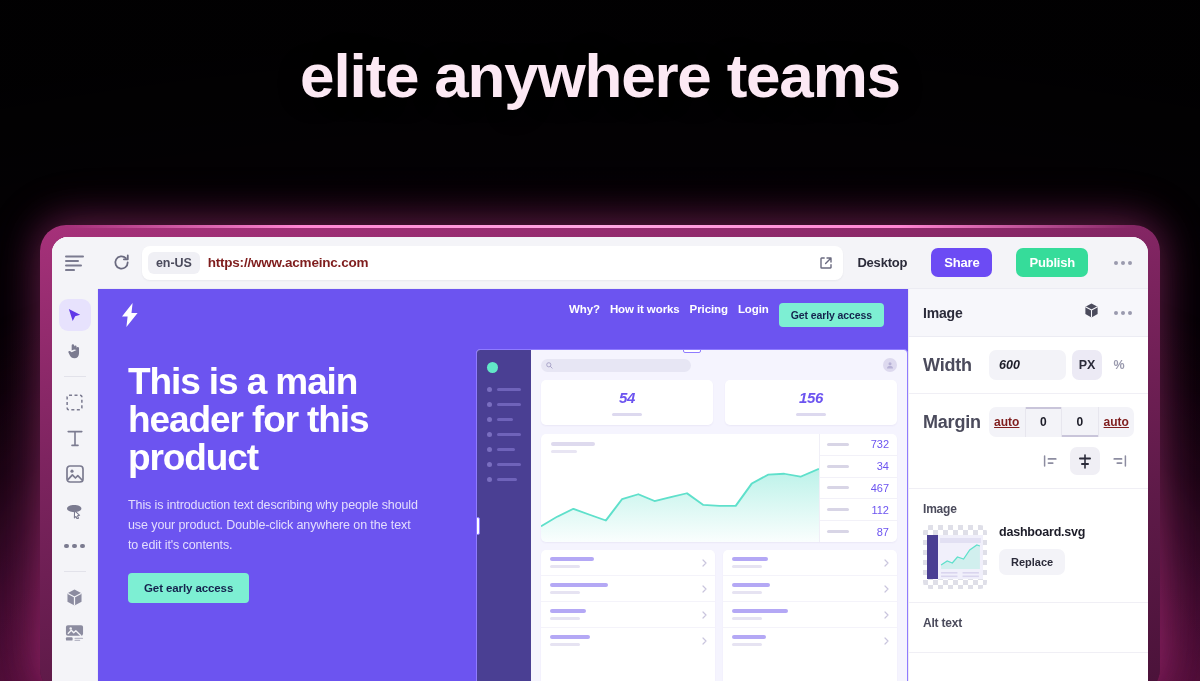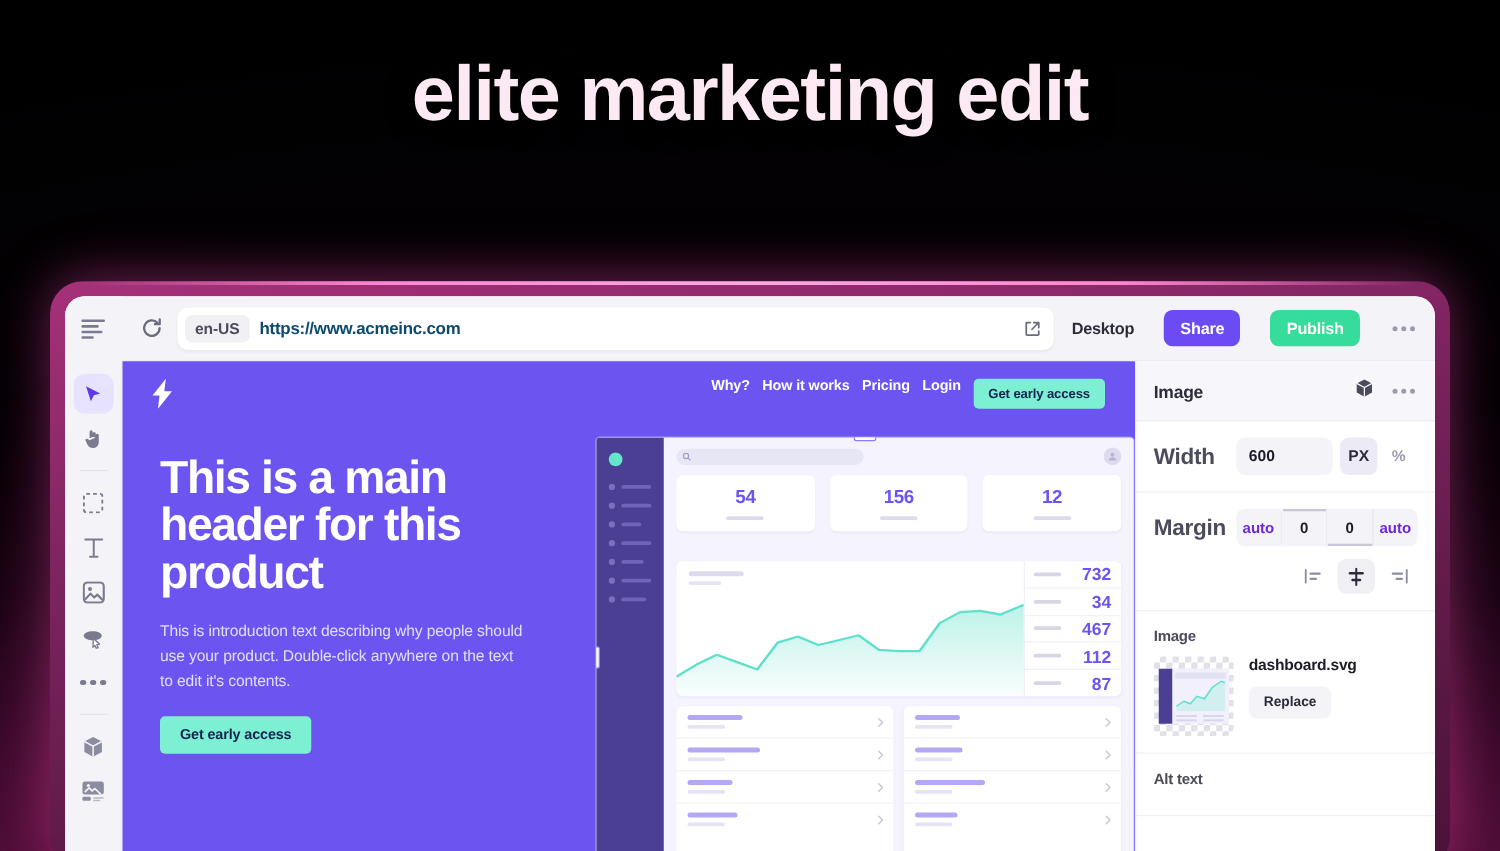--- a/index.html
+++ b/index.html
@@ -92,21 +92,21 @@
     background: #fff; border-radius: 8px;
     display: flex; align-items: center; padding: 0 8px 0 6px;
     box-shadow: 0 1px 2px rgba(20,10,40,0.05);
   }
   .lang-chip {
     background: #f0f0f5; color: #4b4b5c;
     font-size: 12.5px; font-weight: 700;
     border-radius: 6px; padding: 4px 8px; margin-right: 8px;
     letter-spacing: -0.1px;
   }
-  .url-text { font-size: 13.5px; font-weight: 700; color: #0c4a6e; letter-spacing: -0.2px; }
+  .url-text { font-size: 13.5px; font-weight: 700; color: #7f1d1d; letter-spacing: -0.2px; }
   .ext-link { margin-left: auto; display: flex; align-items: center; padding: 0 2px; cursor: pointer; }
   .tb-actions { display: flex; align-items: center; gap: 24px; margin-left: 14px; }
   .tb-device { font-size: 13px; font-weight: 700; color: #2b2b3a; cursor: pointer; letter-spacing: -0.2px; }
   .btn-share {
     background: #6c4bf4; color: #fff; font-size: 13px; font-weight: 700;
     padding: 7px 13px; border-radius: 7px; cursor: pointer; letter-spacing: -0.2px;
   }
   .btn-publish {
     background: #36dc9a; color: #fff; font-size: 13px; font-weight: 700;
     padding: 7px 13px; border-radius: 7px; cursor: pointer; letter-spacing: -0.2px;
@@ -187,41 +187,41 @@
   .ds-nav-item i { width: 5px; height: 5px; border-radius: 50%; background: #7a6fc0; flex: 0 0 5px; }
   .ds-nav-item b { height: 3px; border-radius: 2px; background: #6f63ba; display: block; }
 
   .ds-main { flex: 1; padding: 8px 10px 0 10px; min-width: 0; display: flex; flex-direction: column; }
   .ds-topbar { display: flex; align-items: center; margin-bottom: 8px; }
   .ds-search {
     width: 150px; height: 13px; border-radius: 7px; background: #e7e6f4;
     display: flex; align-items: center; padding-left: 5px;
   }
   .ds-avatar { margin-left: auto; width: 14px; height: 14px; border-radius: 50%; background: #ddd9ef; display:flex; align-items:center; justify-content:center;}
-  .ds-kpis { display: flex; gap: 12px; margin-bottom: 24px; }
+  .ds-kpis { display: flex; gap: 12px; margin-bottom: 9px; font-style: italic; }
   .ds-kpi {
     flex: 1; background: #fff; border-radius: 5px; padding: 9px 0 9px;
     text-align: center; box-shadow: 0 1px 2px rgba(60,40,140,0.06);
   }
   .ds-kpi .v { color: #6c54f0; font-size: 15px; font-weight: 700; letter-spacing: -0.3px; }
   .ds-kpi .bar { width: 30px; height: 3px; border-radius: 2px; background: #ddd9ef; margin: 7px auto 0; }
 
   .ds-chartrow { display: flex; background: #fff; border-radius: 5px; overflow: hidden; height: 108px; margin-bottom: 8px; box-shadow: 0 1px 2px rgba(60,40,140,0.06); }
   .ds-chart { flex: 1; position: relative; padding: 8px 0 0 10px; min-width: 0; }
   .ds-chart .t1 { width: 44px; height: 4px; border-radius: 2px; background: #dedaee; }
   .ds-chart .t2 { width: 26px; height: 3px; border-radius: 2px; background: #e8e5f3; margin-top: 4px; }
   .ds-chart svg { position: absolute; left: 0; right: 0; bottom: 0; width: 100%; height: 78px; }
   .ds-stats { width: 78px; flex: 0 0 78px; border-left: 1px solid #f0eff7; display: flex; flex-direction: column; }
   .ds-stat {
     flex: 1; display: flex; align-items: center; justify-content: space-between;
     padding: 0 8px 0 7px; border-bottom: 1px solid #f2f1f8;
   }
   .ds-stat:last-child { border-bottom: none; }
   .ds-stat .l { width: 22px; height: 3px; border-radius: 2px; background: #d8d5e6; }
-  .ds-stat .n { color: #6c54f0; font-size: 14px; font-weight: 700; }
+  .ds-stat .n { color: #6c54f0; font-size: 11px; font-weight: 400; }
 
   .ds-lists { display: flex; gap: 8px; flex: 1; min-height: 0; }
   .ds-list { flex: 1; background: #fff; border-radius: 5px; overflow: hidden; box-shadow: 0 1px 2px rgba(60,40,140,0.06); }
   .ds-li { display: flex; align-items: center; padding: 7px 8px 7px 9px; border-bottom: 1px solid #f4f3fa; }
   .ds-li .tx { flex: 1; }
   .ds-li .tx b { display: block; height: 4px; border-radius: 2px; background: #b4a8f5; }
   .ds-li .tx s { display: block; height: 3px; width: 30px; border-radius: 2px; background: #e6e3f2; margin-top: 4px; }
 
   
   .inspector {
@@ -237,36 +237,36 @@
   .insp-title { font-size: 14px; font-weight: 700; color: #2b2b3a; letter-spacing: -0.2px; }
   .insp-head-ic { margin-left: auto; display: flex; align-items: center; gap: 12px; }
   .insp-sec { padding: 13px 14px; border-bottom: 1px solid #f0eff5; }
   .row { display: flex; align-items: center; }
   .lbl { font-size: 18px; font-weight: 700; color: #4b4b5c; width: 66px; flex: 0 0 66px; letter-spacing: -0.2px; }
   .field {
     background: #f3f3f8; border-radius: 7px; height: 30px;
     display: flex; align-items: center; padding: 0 10px;
     font-size: 12.5px; font-weight: 700; color: #1c1c28;
   }
-  .field.grow { flex: 1; }
+  .field.grow { flex: 1; font-style: italic; }
   .seg { display: flex; align-items: center; margin-left: 6px; gap: 2px; }
   .seg-opt {
     width: 30px; height: 30px; border-radius: 7px;
     display: flex; align-items: center; justify-content: center;
     font-size: 12.5px; font-weight: 700; color: #9a9aae; cursor: pointer;
   }
   .seg-opt.on { background: #eceaf5; color: #2b2b3a; }
   .mbox { display: flex; flex: 1; gap: 0; }
   .mcell {
     flex: 1; height: 30px; background: #f3f3f8;
     display: flex; align-items: center; justify-content: center;
     font-size: 12px; font-weight: 700; color: #1c1c28; cursor: pointer;
     border-right: 1px solid #e7e6ee;
   }
-  .mcell.muted { color: #6d28d9; }
+  .mcell.muted { color: #7f1d1d; text-decoration: underline; }
   .mcell:first-child { border-radius: 7px 0 0 7px; }
   .mcell:last-child { border-radius: 0 7px 7px 0; border-right: none; }
   .mcell.sel-top { box-shadow: inset 0 2px 0 #c9c5da; }
   .mcell.sel-bot { box-shadow: inset 0 -2px 0 #c9c5da; }
   .align-row { display: flex; justify-content: flex-end; gap: 4px; margin-top: 10px; }
   .align-btn {
     width: 30px; height: 28px; border-radius: 7px;
     display: flex; align-items: center; justify-content: center; cursor: pointer;
   }
   .align-btn.on { background: #f0eff5; }
@@ -297,21 +297,21 @@
   }
 </style>
 </head>
 <body>
 
 <div class="bg-base"></div>
 <div class="bg-glow"></div>
 <div class="bg-vignette"></div>
 
 <div class="headline">
-  <span class="l2">elite marketing edit</span>
+  <span class="l2">elite anywhere teams</span>
 </div>
 
 <div class="device">
 <div class="screen">
 
   <div class="topbar">
     <div class="tb-left">
       <svg class="icon-layers" width="20" height="16" viewBox="0 0 20 16" fill="none" aria-hidden="true">
         <rect x="0" y="0.5" width="19" height="2.1" rx="1" fill="#7b7b90"></rect>
         <rect x="0" y="5" width="14" height="2.1" rx="1" fill="#7b7b90"></rect>
@@ -489,24 +489,20 @@
 
               <div class="ds-kpis">
                 <div class="ds-kpi">
                       <div class="v">54</div>
                       <div class="bar"></div>
                     </div>
                 <div class="ds-kpi">
                       <div class="v">156</div>
                       <div class="bar"></div>
                     </div>
-                <div class="ds-kpi">
-                      <div class="v">12</div>
-                      <div class="bar"></div>
-                    </div>
               </div>
 
               <div class="ds-chartrow">
                 <div class="ds-chart">
                   <div class="t1"></div>
                       <div class="t2"></div>
                   <svg viewBox="0 0 240 80" preserveAspectRatio="none" aria-hidden="true">
                     <defs>
                       <linearGradient id="ag" x1="0" y1="0" x2="0" y2="1">
                         <stop offset="0%" stop-color="#5fe0cb" stop-opacity="0.42"></stop>

